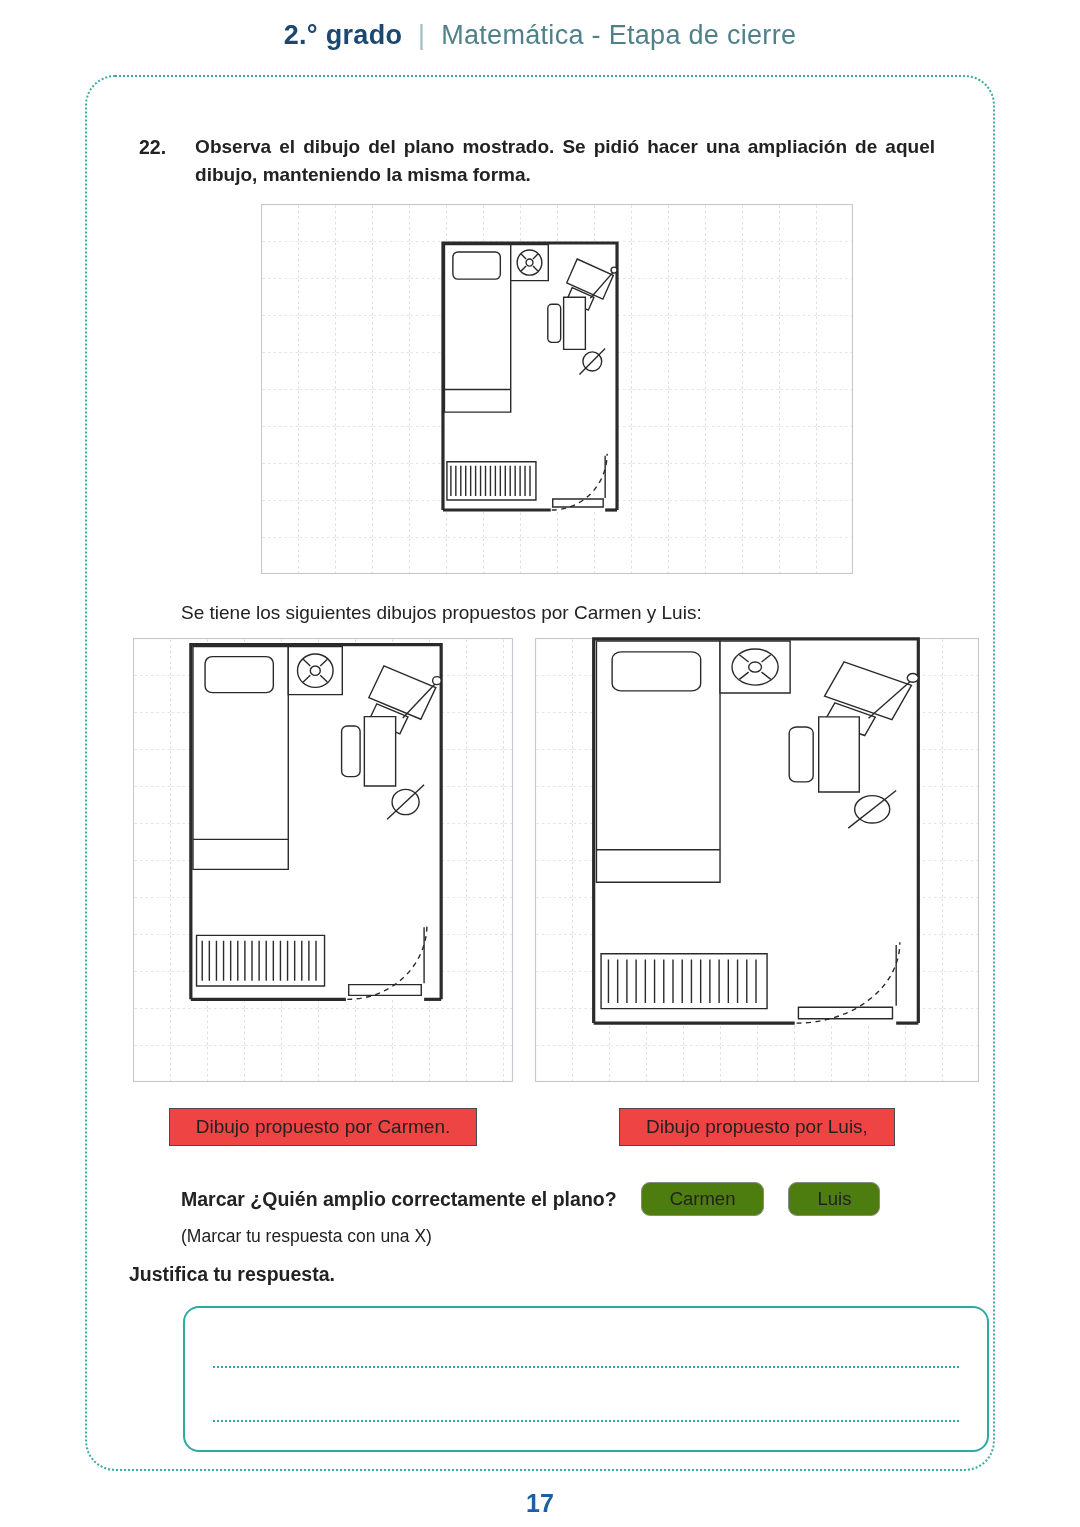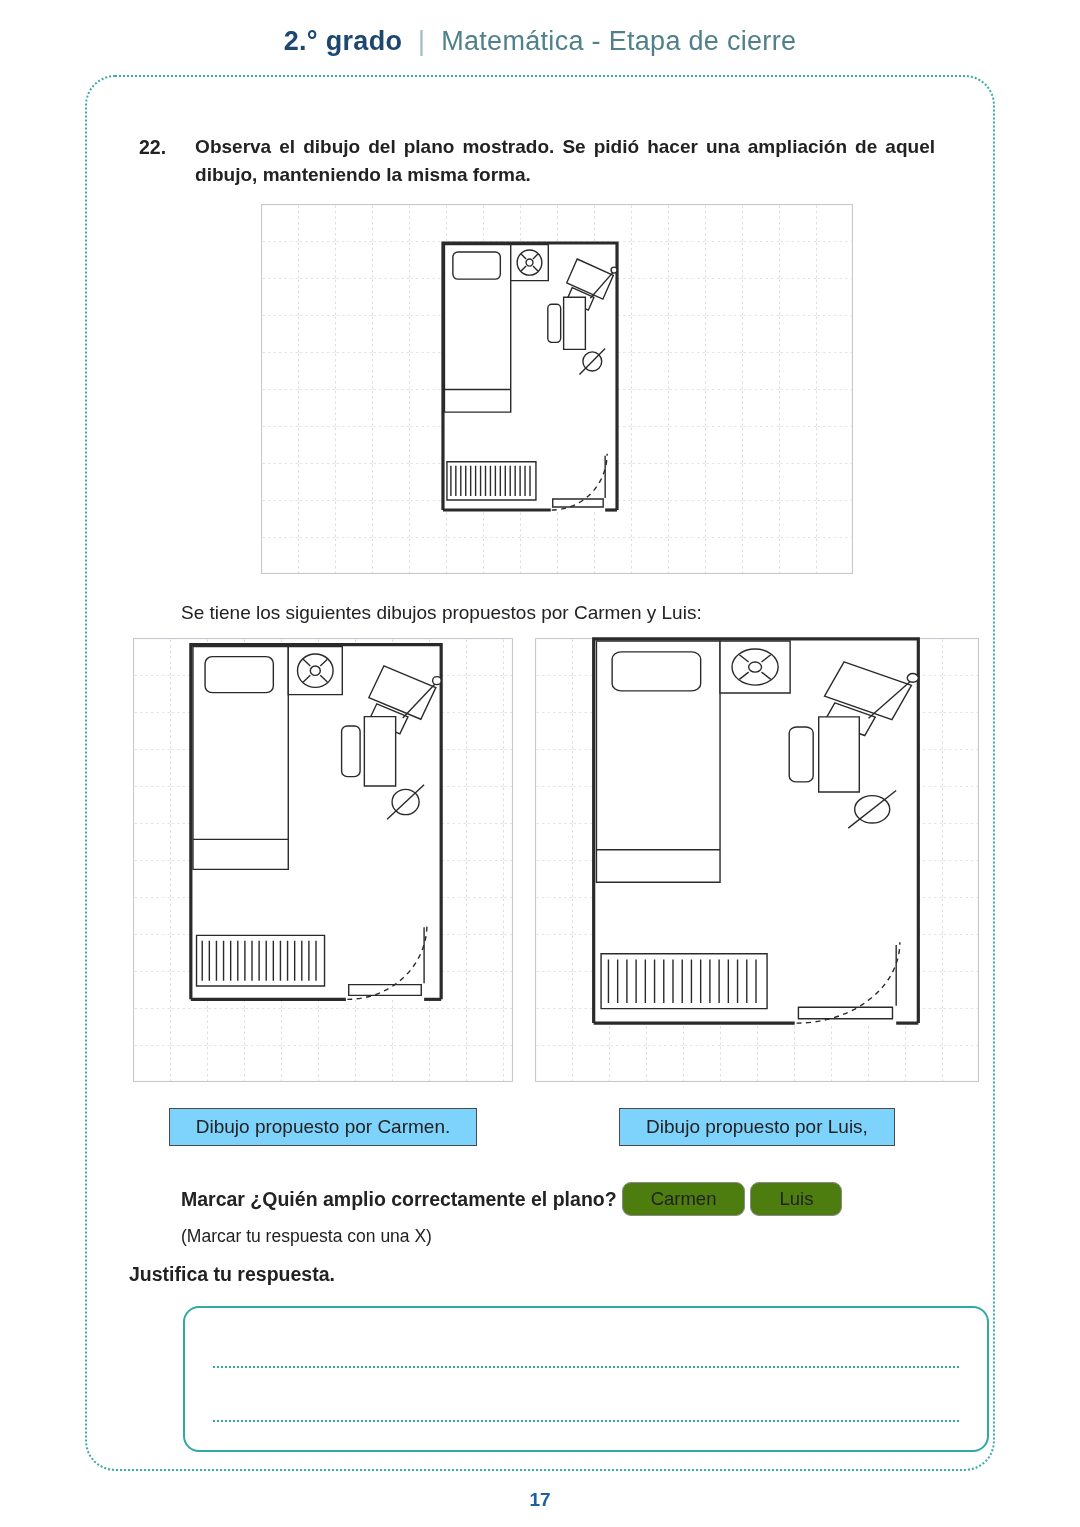--- a/index.html
+++ b/index.html
@@ -1,20 +1,20 @@
 <!DOCTYPE html>
 <html><head>
 <meta charset="utf-8">
 <style>
   html,body{margin:0;padding:0;}
   body{
     width:1080px;height:1527px;background:#ffffff;position:relative;
     font-family:"Liberation Sans", sans-serif;color:#222;overflow:hidden;
   }
-  .header{ text-align:center; padding-top:26px; font-size:27px; letter-spacing:.3px;}
+  .header{ text-align:center; padding-top:20px; font-size:27px; letter-spacing:.3px;}
   .hdr-bold{font-weight:bold;color:#1c4770;}
   .hdr-sep{color:#9fbec2;margin:0 8px;font-weight:normal;}
   .hdr-rest{color:#50818a;}
 
   .frame{
     position:absolute;left:85px;top:75px;width:910px;height:1396px;
     border:2.5px dotted #3aaca4;border-radius:30px;box-sizing:border-box;
   }
 
   .q-row{display:flex;margin:56px 58px 0 52px;gap:29px;}
@@ -30,42 +30,42 @@
 
   .intro{margin:28px 0 0 94px;font-size:19px;}
 
   .plans-row{display:flex;gap:22px;margin:14px 0 0 46px;}
 
   .captions-row{display:flex;gap:22px;margin:26px 0 0 46px;}
   .cap-slot{display:flex;justify-content:center;align-items:flex-start;}
   .slot-a{width:380px;}
   .slot-b{width:444px;}
   .caption-box{
-    border:1.5px solid #4a4a4a;padding:7px 26px;font-size:19px;white-space:nowrap;background:#7dd3fc;
+    border:1.5px solid #4a4a4a;padding:7px 26px;font-size:19px;white-space:nowrap;background:#ef4444;
   }
 
-  .mark-row{display:flex;align-items:center;gap:5px;margin:36px 0 0 94px;}
+  .mark-row{display:flex;align-items:center;gap:24px;margin:36px 0 0 94px;}
   .prompt{font-weight:bold;font-size:19.5px;margin:0;}
   .opt-btn{
     border:1.7px solid #8a8a8a;border-radius:9px;padding:5px 28px;font-size:18.5px;
     background:#4d7c0f;cursor:pointer;
   }
   .hint{margin:10px 0 0 94px;font-size:17.5px;}
   .justify{margin:16px 0 0 42px;font-size:19.5px;font-weight:bold;}
 
   .answer-box{
     margin:20px 0 0 96px;width:806px;height:146px;box-sizing:border-box;
     border:2px solid #2fa9a2;border-radius:16px;padding:58px 28px 0 28px;background:#fff;
   }
   .dotted-line{height:0;border-bottom:2.6px dotted #2fa9a2;}
   .dotted-line + .dotted-line{margin-top:52px;}
 
   .page-num{
     position:absolute;top:1489px;left:0;width:100%;text-align:center;
-    font-size:19px;font-weight:bold;color:#1d5fa5;
+    font-size:25px;font-weight:bold;color:#1d5fa5;
   }
 </style>
 </head>
 <body>
 
 <svg width="0" height="0" style="position:absolute" aria-hidden="true">
   <defs>
     <pattern id="gcell" width="37" height="37" patternUnits="userSpaceOnUse">
       <path d="M37,0 L0,0 L0,37" fill="none" stroke="#c5c9cf" stroke-width="1.2" stroke-dasharray="2.5 3"></path>
     </pattern>

